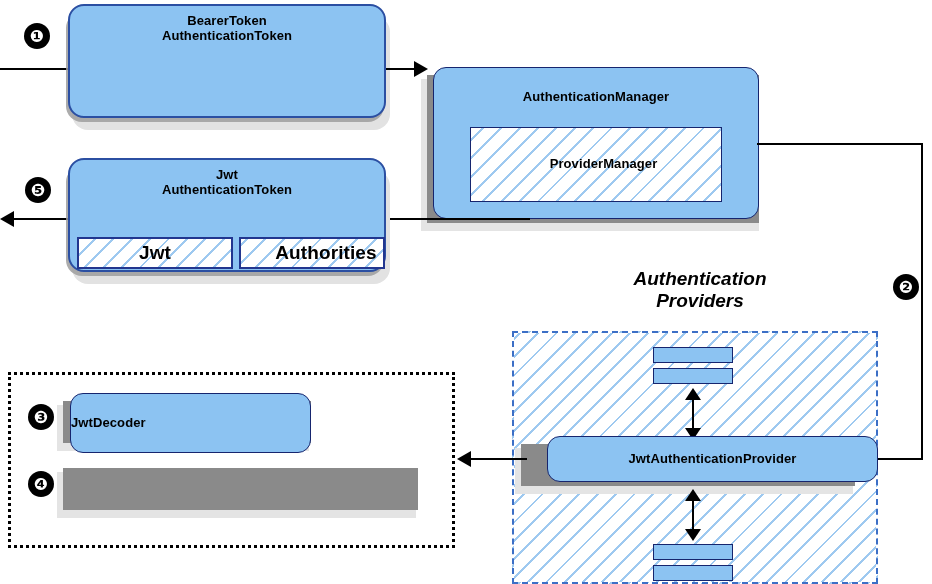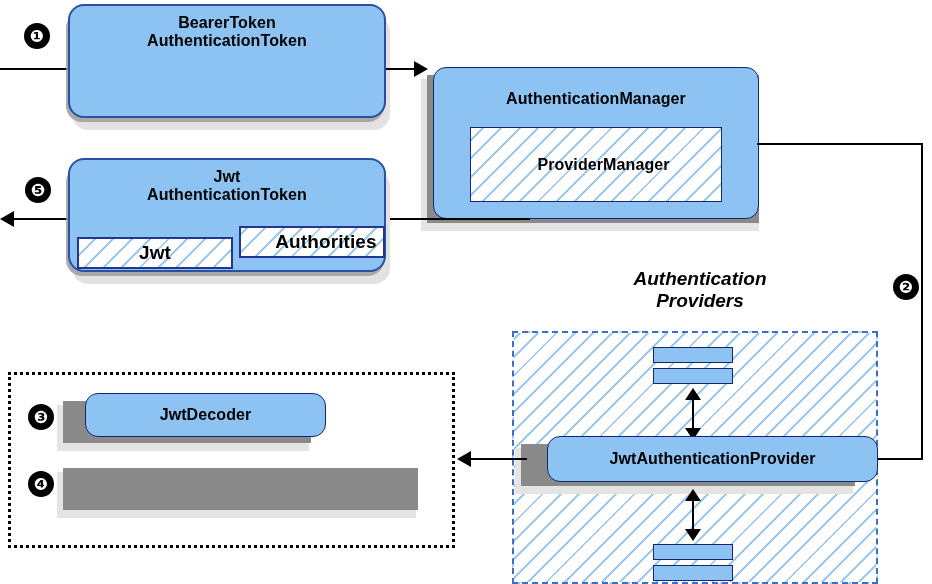--- a/index.html
+++ b/index.html
@@ -66,21 +66,21 @@
 
   
   .t{
     color:#000;
     font-weight:bold;
     text-align:center;
     line-height:1.12;
     white-space:pre-line;
     letter-spacing:.1px;
   }
-  .t20{font-size:16px;}
+  .t20{font-size:13px;}
   .t19{font-size:19px;}
 
   .title-text{
     position:absolute;
     font-weight:bold;
     font-size:19px;
     text-align:center;
     color:#000;
     line-height:1.15;
     white-space:pre-line;
@@ -169,21 +169,21 @@
   <div class="bullet" style="left:25px;top:177px;">❺</div>
 
   <div class="card-shadow2" style="left:72px;top:170px;width:318px;height:114px;"></div>
   <div class="card-shadow" style="left:66px;top:166px;width:318px;height:110px;"></div>
   <div class="card-round abs" style="left:68px;top:158px;width:318px;height:114px;">
     <div class="t t20" style="position:absolute;left:0;right:0;top:8px;">Jwt
 AuthenticationToken</div>
     <div class="sub hatch" style="position:absolute;left:7px;top:77px;width:156px;height:32px;">
       <span class="t t19">Jwt</span>
     </div>
-    <div class="sub hatch" style="position:absolute;left:169px;top:66px;width:146px;height:32px;padding-left:28px;">
+    <div class="sub hatch" style="position:absolute;left:169px;top:77px;width:146px;height:32px;padding-left:28px;">
       <span class="t t19">Authorities</span>
     </div>
   </div>
 
   <div class="title-text" style="left:524px;top:268px;width:352px;font-style:italic;">Authentication
 Providers</div>
 
   <div class="dashed-blue hatch" style="position:absolute;left:512px;top:331px;width:366px;height:253px;"></div>
 
   <div class="bar" style="left:653px;top:347px;width:80px;height:16px;"></div>
@@ -208,21 +208,21 @@
 
   <div class="ln-h" style="left:471px;top:458px;width:56px;"></div>
   <div class="arw arw-l" style="left:457px;top:451px;"></div>
 
   <div class="dotted-black" style="position:absolute;left:8px;top:372px;width:447px;height:176px;"></div>
 
   <div class="bullet" style="left:28px;top:404px;">❸</div>
 
   <div class="sq-shadow2" style="left:57px;top:405px;width:252px;height:46px;"></div>
   <div class="sq-shadow" style="left:63px;top:401px;width:248px;height:42px;"></div>
-  <div class="card-sq abs" style="left:85px;top:393px;width:241px;height:44px;display:flex;align-items:center;justify-content:center;">
+  <div class="card-sq abs" style="left:70px;top:393px;width:241px;height:60px;display:flex;align-items:center;justify-content:flex-start;">
     <span class="t t20">JwtDecoder</span>
   </div>
 
   <div class="bullet" style="left:28px;top:471px;">❹</div>
 
   <div class="sq-shadow2" style="left:57px;top:472px;width:359px;height:46px;"></div>
   <div class="sq-shadow" style="left:63px;top:468px;width:355px;height:42px;"></div>
 
 </div>
 

